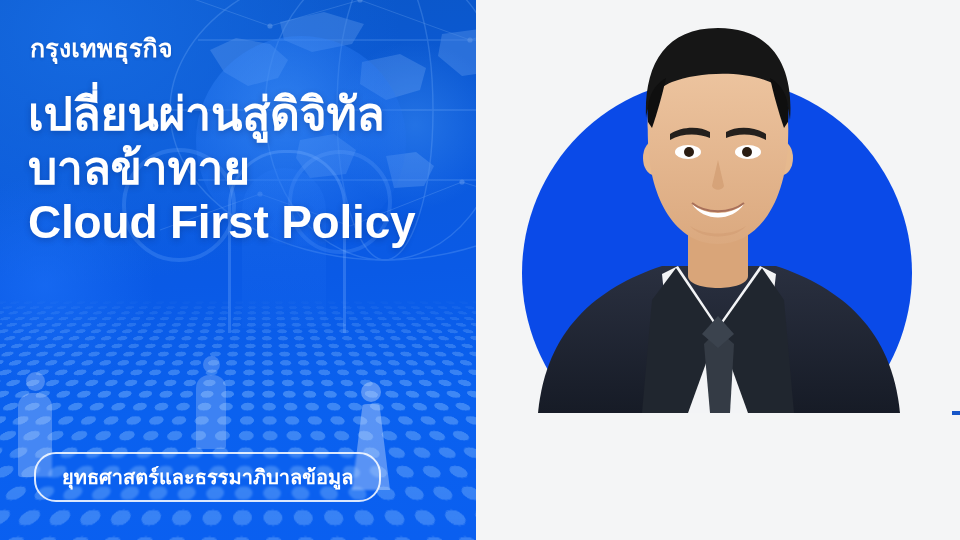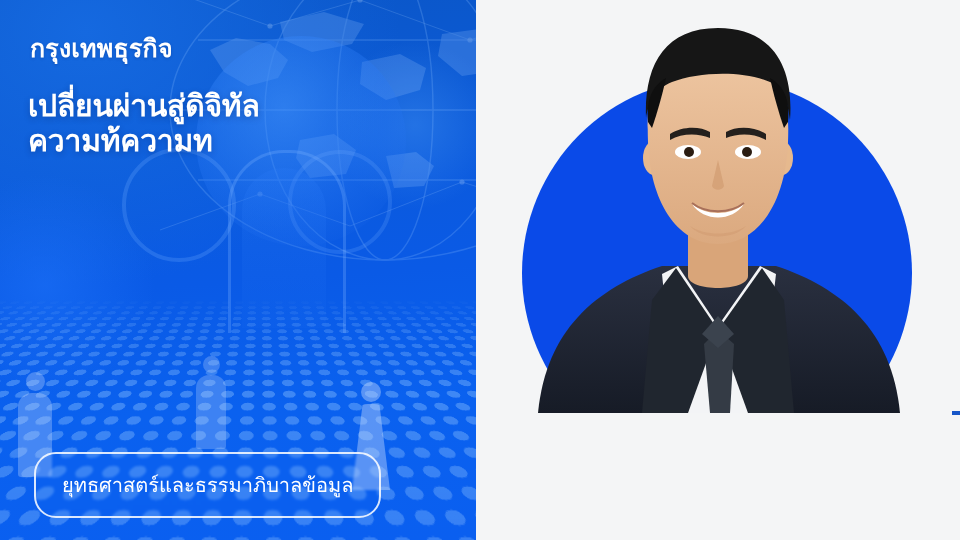--- a/index.html
+++ b/index.html
@@ -78,31 +78,31 @@
     clip-path:polygon(28% 0,72% 0,100% 100%,0 100%);}
 
   
   #brand{
     position:absolute;left:30px;top:28px;
     font-size:25px;font-weight:700;color:#ffffff;letter-spacing:.2px;
     text-shadow:0 1px 3px rgba(0,30,90,.28);
   }
   #headline{
     position:absolute;left:28px;top:88px;width:430px;
-    color:#ffffff;font-size:30px;font-weight:800;line-height:1.17;
+    color:#ffffff;font-size:46px;font-weight:800;line-height:1.17;
     letter-spacing:-.2px;
     text-shadow:0 2px 6px rgba(0,30,90,.30);
   }
   #headline .hl-line{display:block;white-space:nowrap;}
 
   #pill{
     position:absolute;left:34px;top:452px;
     height:38px;display:flex;align-items:center;justify-content:center;
-    padding:12px 26px;border:2px solid rgba(255,255,255,.85);border-radius:22px;
-    color:#ffffff;font-size:20px;font-weight:400;
+    padding:4px 26px;border:2px solid rgba(255,255,255,.85);border-radius:22px;
+    color:#ffffff;font-size:20px;font-weight:700;
     backdrop-filter:blur(1px);
   }
 
   
   #right-panel{
     position:absolute;left:476px;top:0;width:484px;height:540px;background:#f4f5f6;
   }
   #photo-frame{
     position:absolute;left:0;top:0;width:484px;height:413px;overflow:hidden;background:#f4f5f6;
   }
@@ -183,21 +183,22 @@
     </div>
     <div class="person" id="person-3">
       <div class="head"></div>
         <div class="body"></div>
     </div>
 
     <div id="brand">กรุงเทพธุรกิจ</div>
 
     <div id="headline">
       <span class="hl-line">เปลี่ยนผ่านสู่ดิจิทัล</span>
-      <span class="hl-line">ความท้ความท</span>
+      <span class="hl-line">บาลข้าทาย</span>
+      <span class="hl-line">Cloud First Policy</span>
     </div>
 
     <div id="pill">ยุทธศาสตร์และธรรมาภิบาลข้อมูล</div>
   </div>
 
   <div id="right-panel">
     <div id="photo-frame">
       <div id="photo-disc"></div>
 
       <svg id="portrait" viewBox="0 0 484 413" aria-hidden="true">

